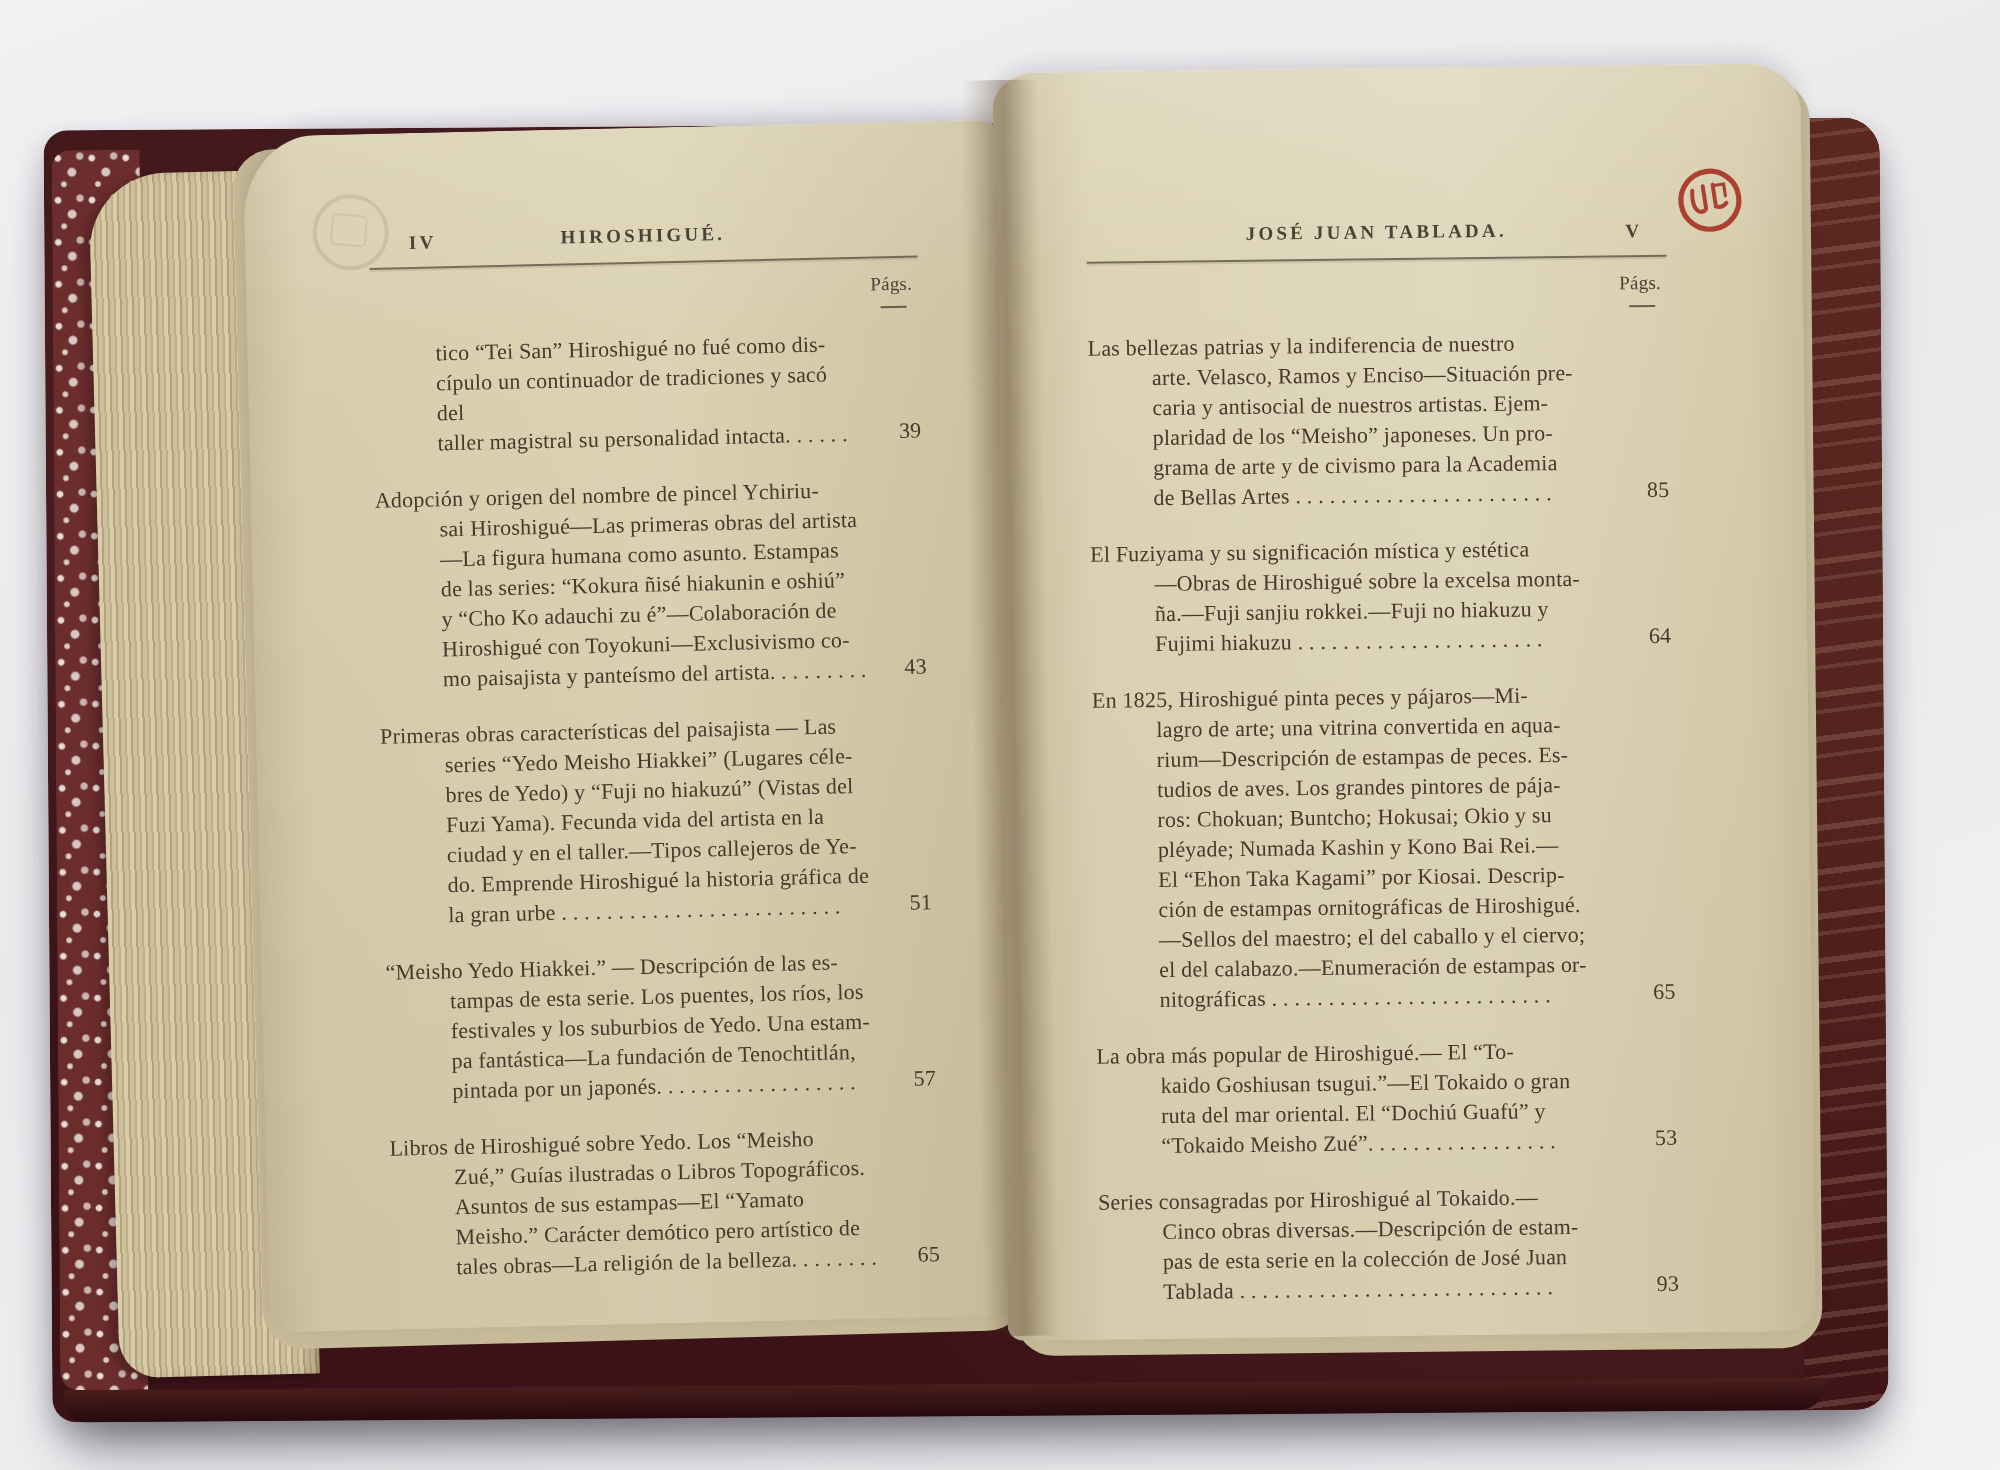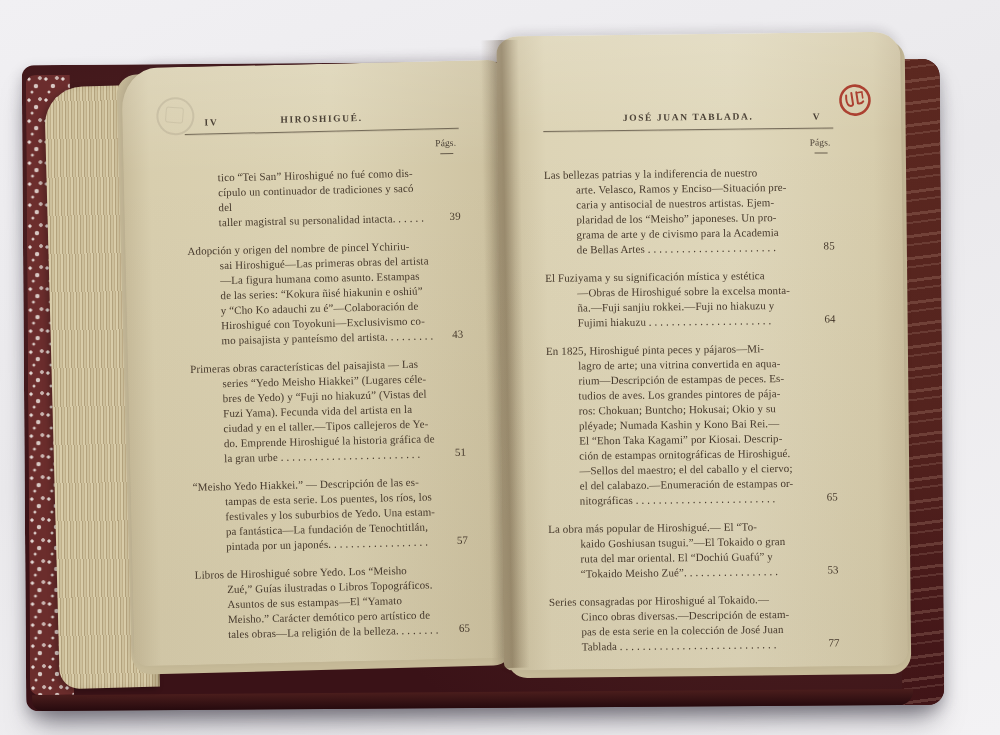--- a/index.html
+++ b/index.html
@@ -205,20 +205,20 @@
 kaido Goshiusan tsugui.”—El Tokaido o gran
 ruta del mar oriental. El “Dochiú Guafú” y
 “Tokaido Meisho Zué”. . . . . . . . . . . . . . . . .</p>
           <span class="entry-page">53</span>
         </div>
         <div class="toc-entry">
           <p class="entry-text">Series consagradas por Hiroshigué al Tokaido.—
 Cinco obras diversas.—Descripción de estam-
 pas de esta serie en la colección de José Juan
 Tablada . . . . . . . . . . . . . . . . . . . . . . . . . . . .</p>
-          <span class="entry-page">77</span>
+          <span class="entry-page">93</span>
         </div>
       </div>
     </div>
   </div>
 
   <div class="gutter-shadow"></div>
 </div>
 
 </body></html>

